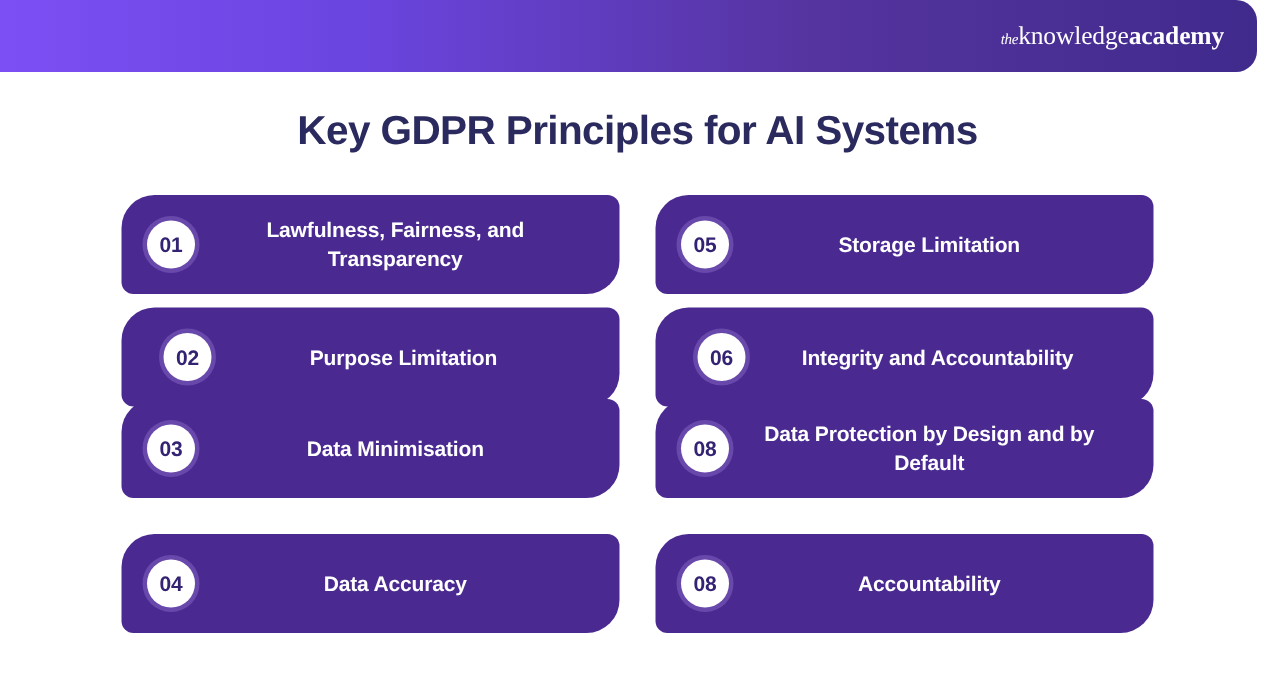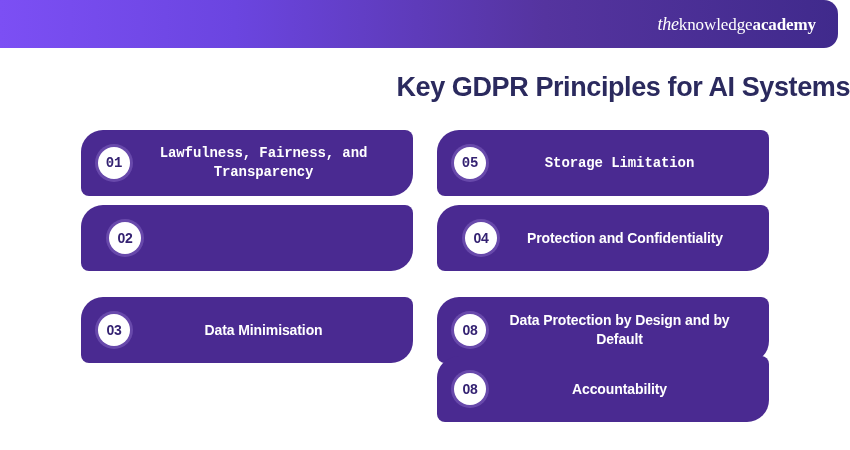--- a/index.html
+++ b/index.html
@@ -33,38 +33,38 @@
     color: #ffffff;
     font-family: "Liberation Serif", serif;
     font-size: 17px;
     letter-spacing: -0.1px;
     white-space: nowrap;
     display: flex;
     align-items: baseline;
   }
   .brand-the {
     font-style: italic;
-    font-size: 18px;
+    font-size: 10px;
     letter-spacing: -0.2px;
   }
   .brand-knowledge {
     font-weight: 400;
   }
   .brand-academy {
     font-weight: 700;
     text-align: right;
   }
 
   
   .page-title {
     position: absolute;
     left: 0;
     top: 70px;
     width: 850px;
-    text-align: right;
+    text-align: center;
     color: #2b2a5e;
     font-size: 27px;
     font-weight: 700;
     letter-spacing: -0.4px;
     line-height: 34px;
   }
 
   
   .cards-area {
     position: absolute;
@@ -88,23 +88,23 @@
     width: 332px;
     height: 66px;
     background: #4a2a91;
     border-radius: 22px 8px 22px 8px;
     display: flex;
     align-items: center;
     box-sizing: border-box;
     padding-left: 17px;
     padding-right: 12px;
   }
-  .card-slot-0 { top: 0px; font-family: Liberation Mono, monospace; }
+  .card-slot-0 { top: 0px; }
   .card-slot-1 { top: 75px; padding-left: 28px; }
-  .card-slot-2 { top: 167px; }
+  .card-slot-2 { top: 136px; }
   .card-slot-3 { top: 226px; }
 
   .card-badge {
     flex: 0 0 auto;
     width: 32px;
     height: 32px;
     border-radius: 50%;
     background: #ffffff;
     box-shadow: 0 0 0 3px rgba(150,120,210,0.40);
     display: flex;
@@ -141,35 +141,40 @@
 
 <div class="cards-area">
 
   <div class="column column-left">
     <div class="principle-card card-slot-0">
       <div class="card-badge">01</div>
       <div class="card-label">Lawfulness, Fairness, and Transparency</div>
     </div>
     <div class="principle-card card-slot-1">
       <div class="card-badge">02</div>
+      <div class="card-label">Purpose Limitation</div>
     </div>
     <div class="principle-card card-slot-2">
       <div class="card-badge">03</div>
       <div class="card-label">Data Minimisation</div>
+    </div>
+    <div class="principle-card card-slot-3">
+      <div class="card-badge">04</div>
+      <div class="card-label">Data Accuracy</div>
     </div>
   </div>
 
   <div class="column column-right">
     <div class="principle-card card-slot-0">
       <div class="card-badge">05</div>
       <div class="card-label">Storage Limitation</div>
     </div>
     <div class="principle-card card-slot-1">
-      <div class="card-badge">04</div>
-      <div class="card-label">Protection and Confidentiality</div>
+      <div class="card-badge">06</div>
+      <div class="card-label">Integrity and Accountability</div>
     </div>
     <div class="principle-card card-slot-2">
       <div class="card-badge">08</div>
       <div class="card-label">Data Protection by Design and by Default</div>
     </div>
     <div class="principle-card card-slot-3">
       <div class="card-badge">08</div>
       <div class="card-label">Accountability</div>
     </div>
   </div>

